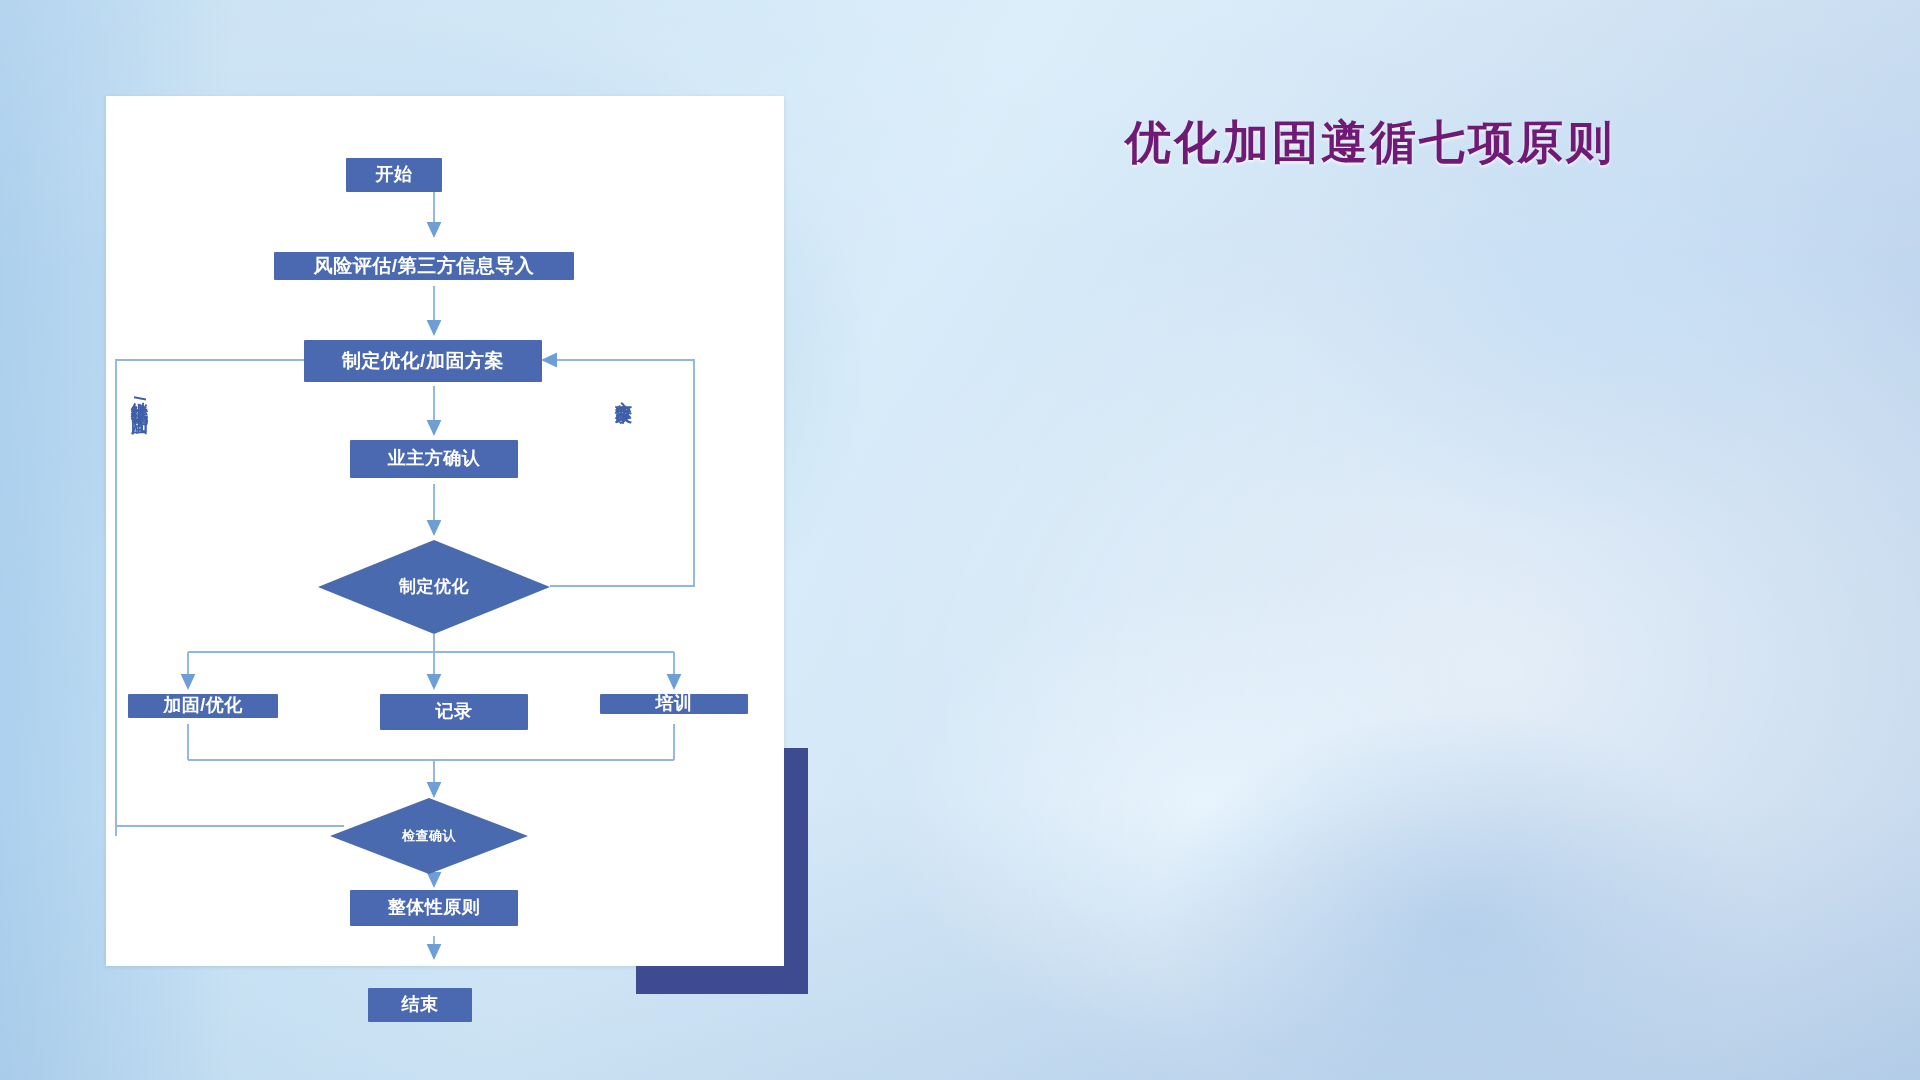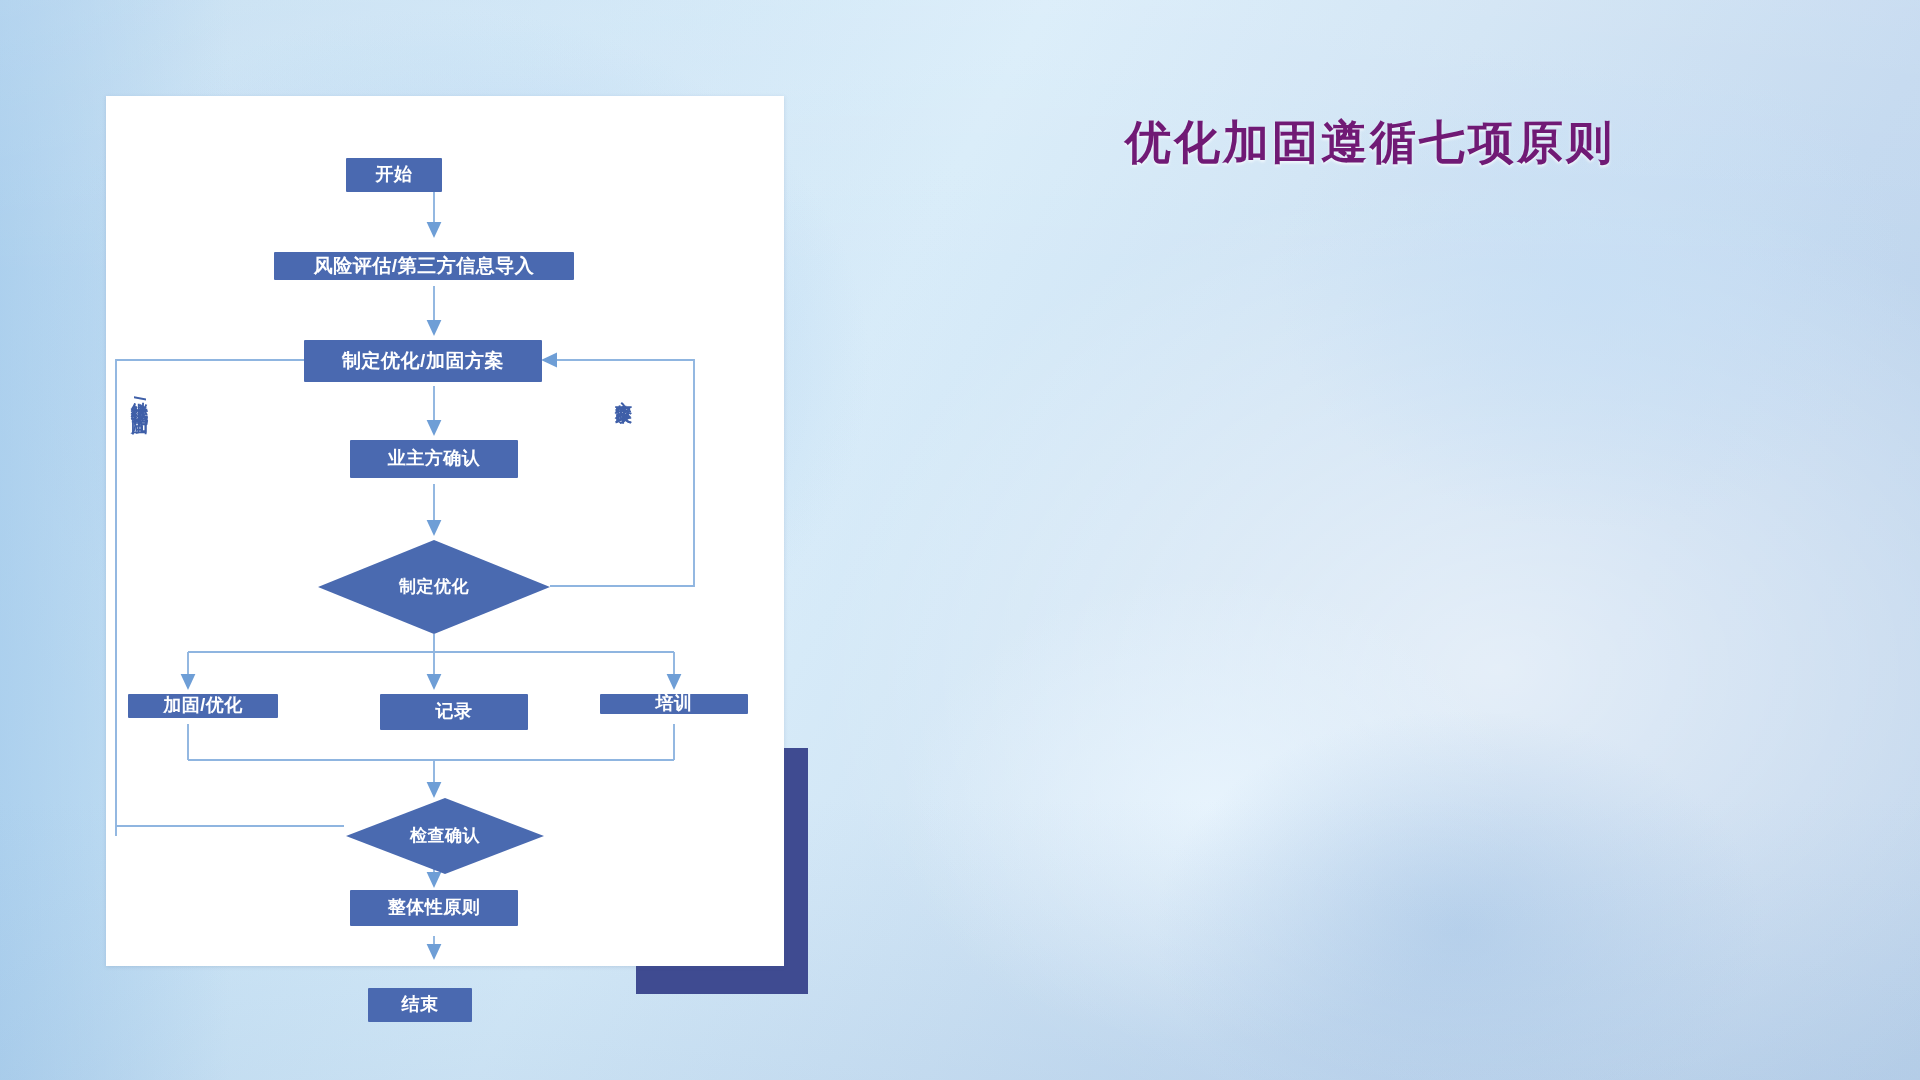--- a/index.html
+++ b/index.html
@@ -218,21 +218,21 @@
     </div>
 
     <div class="node rect" style="left:254px; top:598px; width:148px; height:36px; font-size:18px;margin-left:20px;">
       <span>记录</span>
     </div>
 
     <div class="node rect" style="left:494px; top:598px; width:148px; height:20px; font-size:18px;">
       <span>培训</span>
     </div>
 
-    <div class="node diamond" style="left:240px; top:702px; width:198px; height:76px; font-size:17px;">
+    <div class="node diamond" style="left:224px; top:702px; width:198px; height:76px; font-size:13px;">
       <span class="dshape"></span>
       <span class="dlabel">检查确认</span>
     </div>
 
     <div class="node rect" style="left:244px; top:794px; width:168px; height:36px; font-size:18px;">
       <span>整体性原则</span>
     </div>
 
     <div class="node rect" style="left:262px; top:860px; width:104px; height:34px; font-size:18px;margin-top:32px;">
       <span>结束</span>

